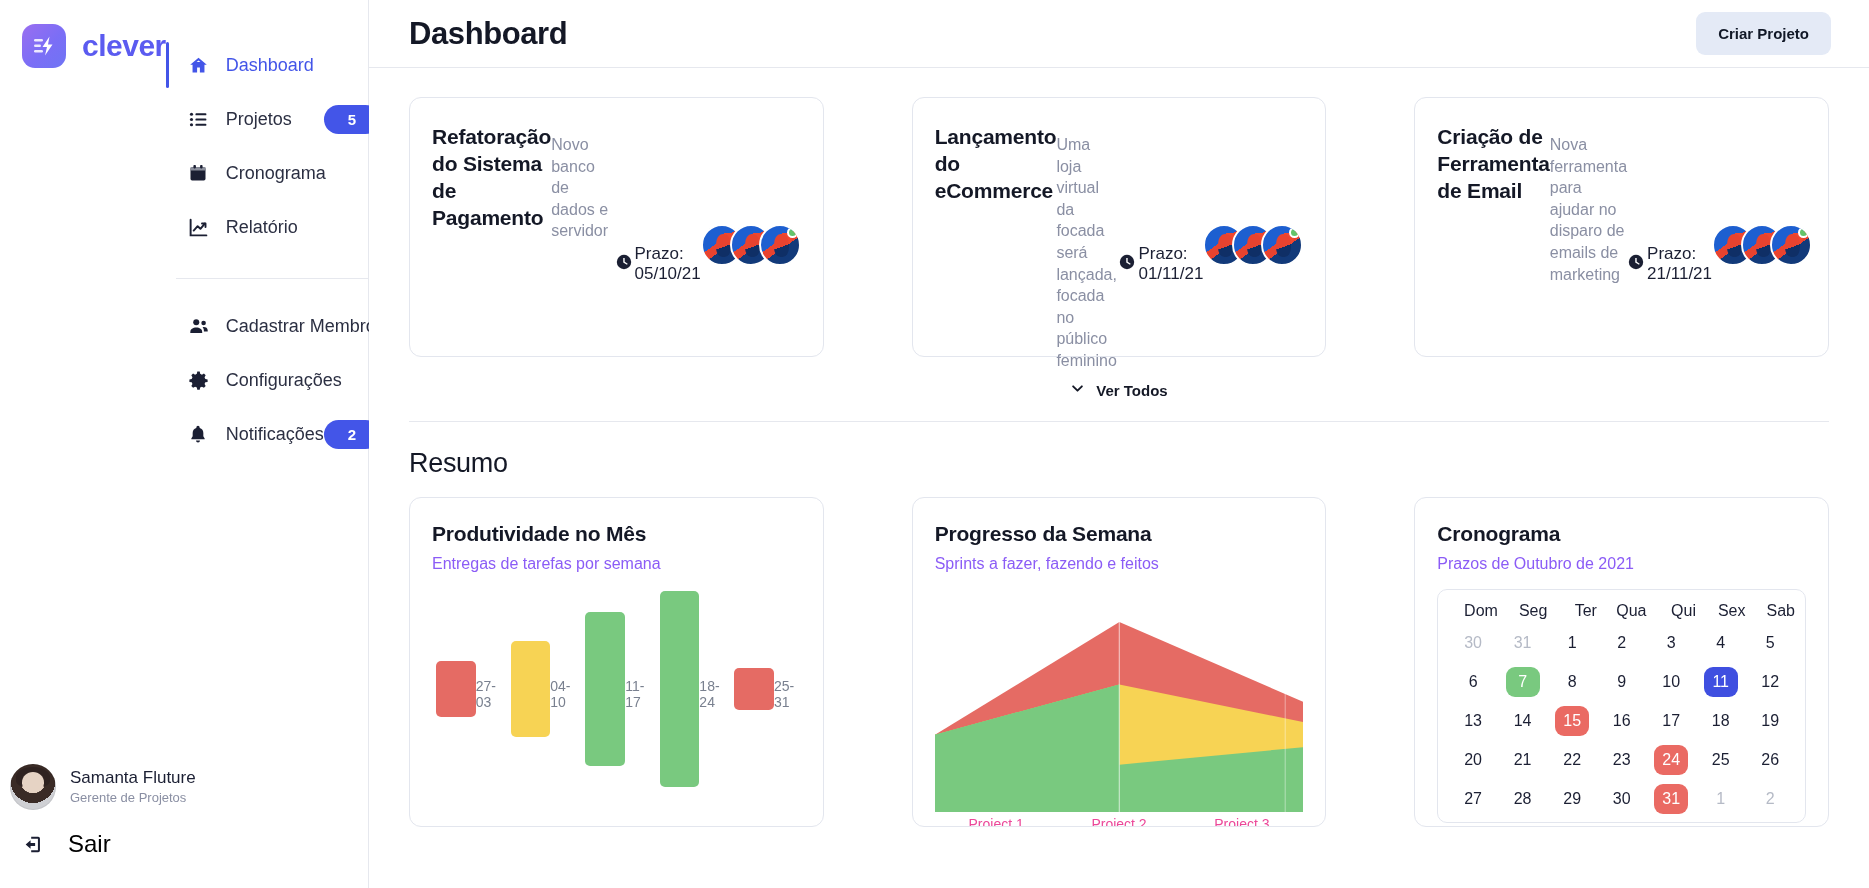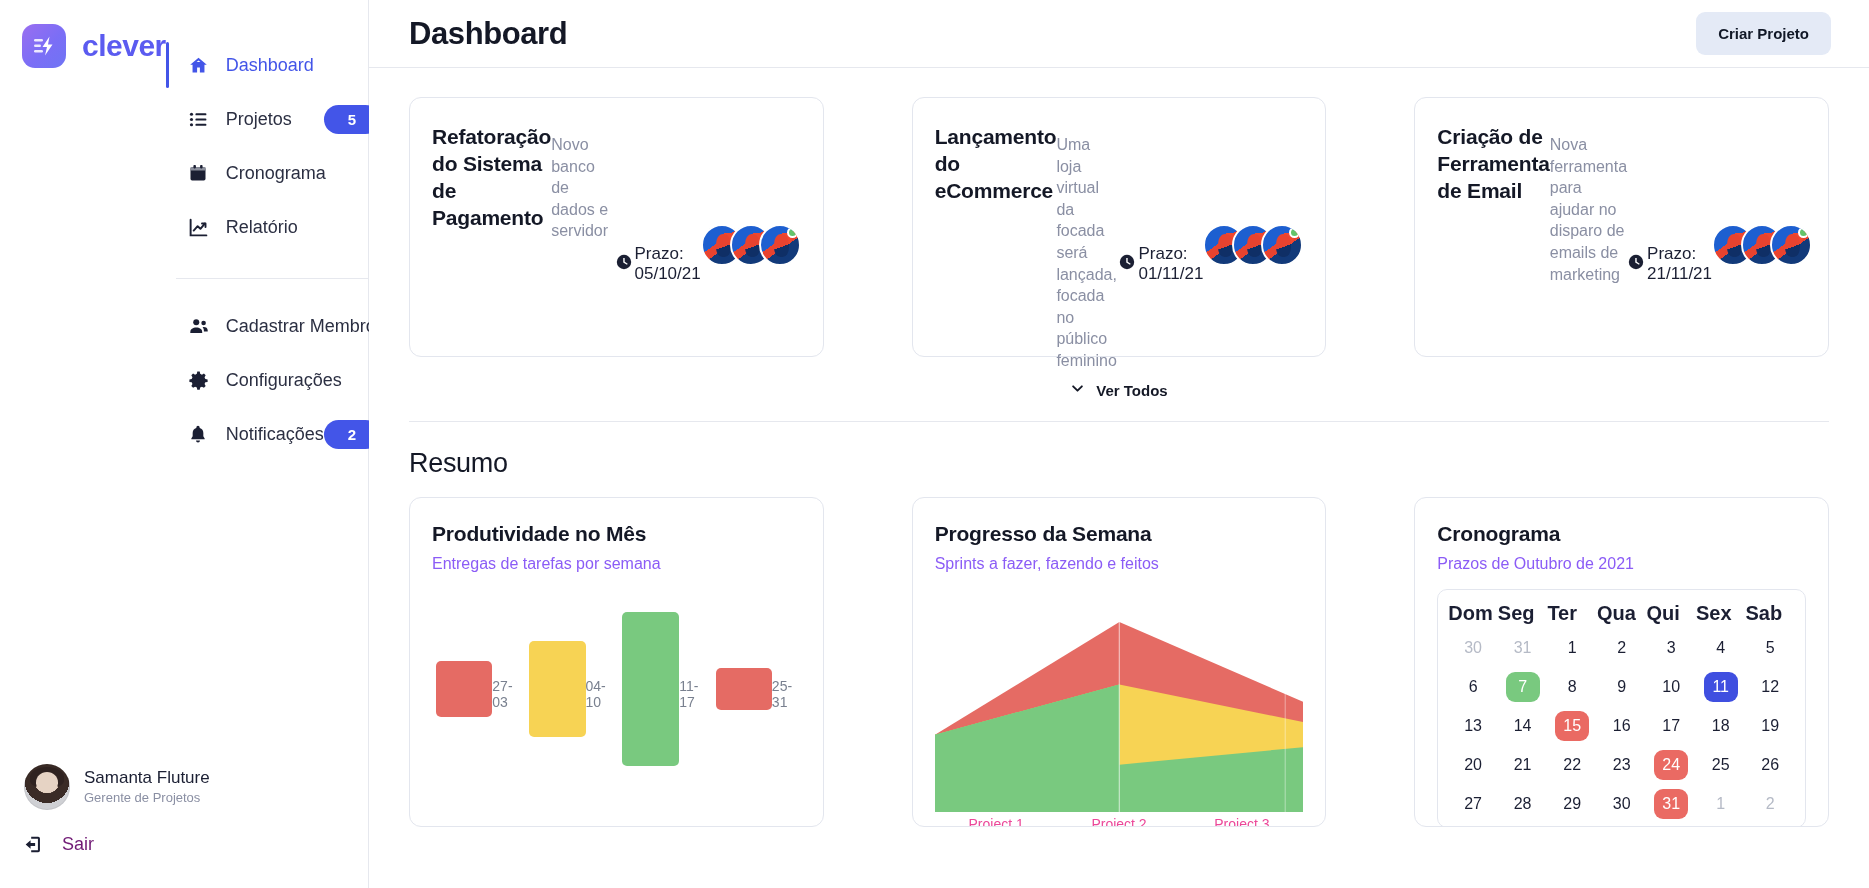--- a/index.html
+++ b/index.html
@@ -48,40 +48,40 @@
   .badge {
     margin-left: auto; margin-right: 22px;
     min-width: 56px; height: 29px; border-radius: 15px;
     background: #4355e8; color: #fff;
     font-size: 15px; font-weight: 700;
     display: flex; align-items: center; justify-content: center;
   }
   .nav-divider { height: 1px; background: #e6e8ee; margin: 24px 22px 20px 10px; }
 
   .user-block { position: absolute; left: 0; bottom: 0; width: 100%; padding: 0 0 18px 0; }
-  .user-row { display: flex; align-items: center; gap: 14px; padding: 0 22px 0 24px; height: 62px; }
+  .user-row { display: flex; align-items: center; gap: 14px; padding: 0 22px 0 10px; height: 62px; }
   .avatar-photo {
     width: 46px; height: 46px; border-radius: 50%;
     background: radial-gradient(circle at 50% 36%, #e8d8cc 0 22%, #d9c2b1 22% 34%, #3a2b26 34% 60%, #cfd0d4 60% 100%);
     box-shadow: inset 0 0 0 1px rgba(0,0,0,0.06);
     position: relative; overflow: hidden; flex: 0 0 46px;
   }
   .avatar-photo::after{
     content:""; position:absolute; left:26%; top:18%; width:48%; height:46%;
     border-radius:50% 50% 46% 46%; background:#e6d3c4;
   }
   .avatar-photo::before{
     content:""; position:absolute; left:12%; top:6%; width:76%; height:44%;
     border-radius:50% 50% 30% 30%; background:#2f2220;
   }
   .user-name { font-size: 17px; color: #1b1f33; line-height: 1.25; }
   .user-role { font-size: 13px; color: #8a8fa3; line-height: 1.3; margin-top: 2px; }
   .logout-row { display: flex; align-items: center; height: 52px; padding-left: 22px; cursor: pointer; }
   .logout-row .nav-icon { width: 30px; display: flex; align-items: center; color:#1b1f33; }
-  .logout-row .nav-label { font-size: 18px; color: #701a75; margin-left: 10px; }
+  .logout-row .nav-label { font-size: 24px; color: #000000; margin-left: 16px; }
 
   
   .main { flex: 1 1 auto; height: 888px; overflow: hidden; position: relative; background:#fff; }
   .topbar {
     height: 68px; border-bottom: 1px solid #e6e8ee;
     display: flex; align-items: center; justify-content: space-between;
     padding: 0 38px 0 40px;
   }
   .page-title { font-size: 31px; font-weight: 700; color: #141826; letter-spacing: -0.4px; }
   .btn-primary {
@@ -157,21 +157,21 @@
   .area-wrap { margin-top: 14px; position: relative; flex: 1 1 auto; }
   .area-labels { display: flex; justify-content: space-around; margin-top: 4px; }
   .area-label { font-size: 14px; color: #ec4899; }
 
   
   .cal {
     margin-top: 16px; border: 1px solid #e3e6ee; border-radius: 10px;
     padding: 12px 10px 6px; background:#fff;
   }
   .cal-grid { display: grid; grid-template-columns: repeat(7, 1fr); row-gap: 5px; }
-  .cal-head { font-size: 20px; font-weight: 700; color: #1b1f33; text-align: left; padding-bottom: 6px; }
+  .cal-head { font-size: 16px; font-weight: 400; color: #1b1f33; text-align: right; padding-bottom: 6px; }
   .cal-cell { display: flex; align-items: center; justify-content: center; height: 34px; }
   .cal-day { font-size: 16px; color: #1b1f33; width: 34px; height: 30px; display:flex; align-items:center; justify-content:center; border-radius: 9px; }
   .cal-day.muted { color: #b5bac6; }
   .cal-day.mark-green { background: #79c97f; color: #fff; }
   .cal-day.mark-blue { background: #3f4fe0; color: #fff; }
   .cal-day.mark-red { background: #ea6a63; color: #fff; }
 </style>
 </head>
 <body>
 
@@ -408,20 +408,24 @@
               <div class="bar" style="height:28%;background:#e56b64"></div>
               <div class="bar-label">27-03</div>
             </div>
             <div class="bar-col">
               <div class="bar" style="height:48%;background:#f7d354"></div>
               <div class="bar-label">04-10</div>
             </div>
             <div class="bar-col">
               <div class="bar" style="height:77%;background:#79c97f"></div>
               <div class="bar-label">11-17</div>
+            </div>
+            <div class="bar-col">
+              <div class="bar" style="height:98%;background:#79c97f"></div>
+              <div class="bar-label">18-24</div>
             </div>
             <div class="bar-col">
               <div class="bar" style="height:21%;background:#e56b64"></div>
               <div class="bar-label">25-31</div>
             </div>
           </div>
         </div>
 
         <div class="summary-card">
           <div class="sum-title">Progresso da Semana</div>

